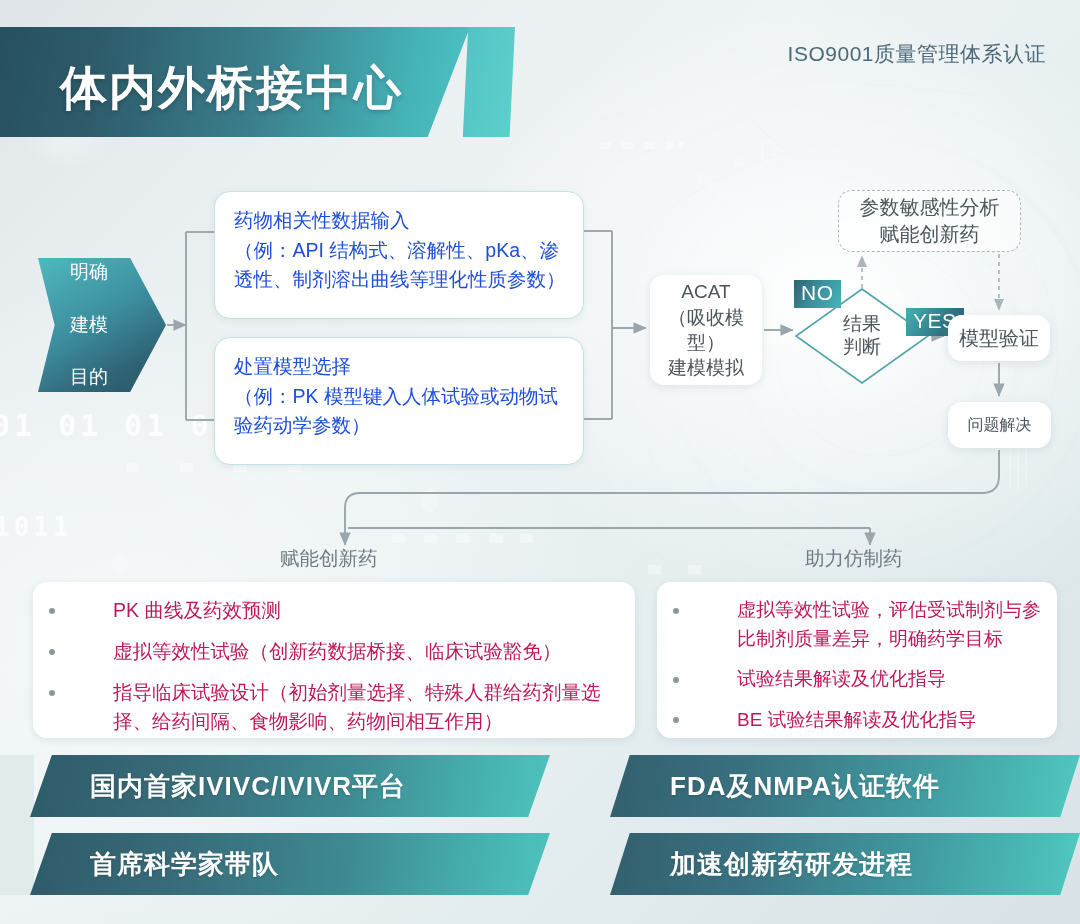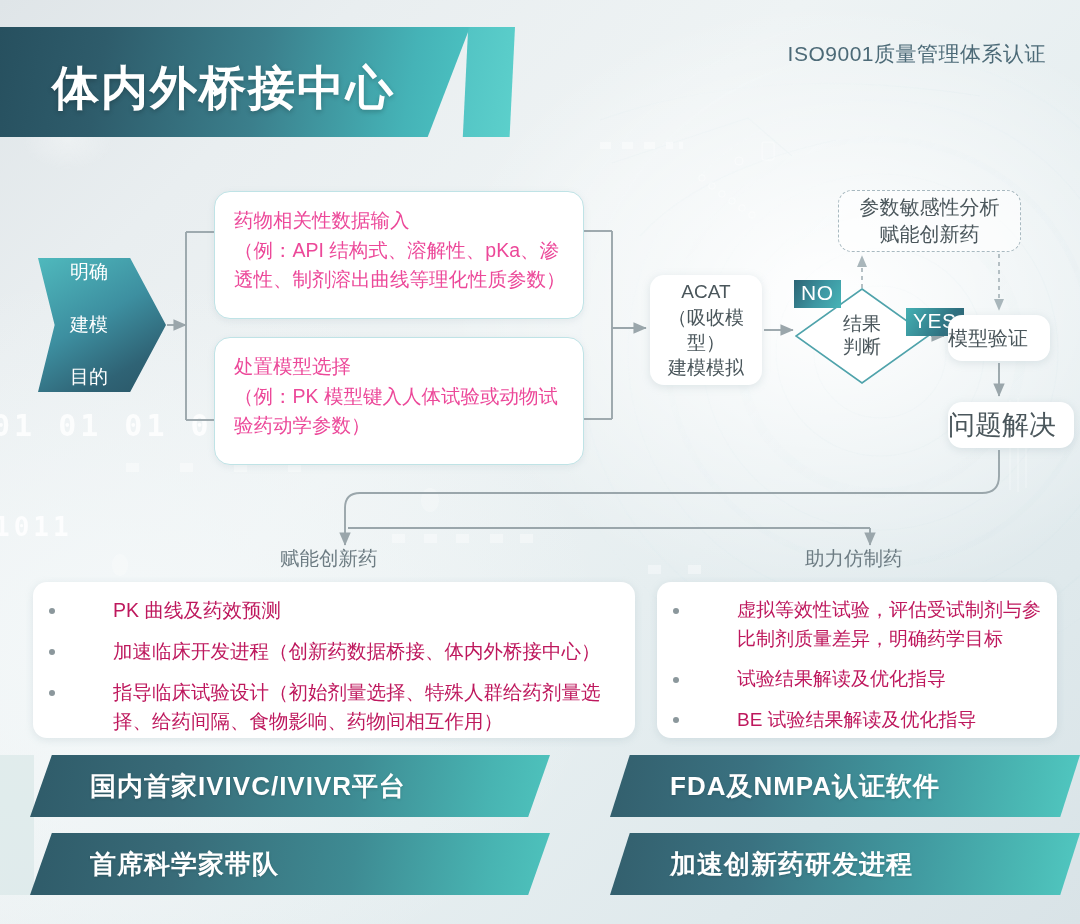--- a/index.html
+++ b/index.html
@@ -24,45 +24,45 @@
   .bin2{left:-6px;top:512px;font-size:26px;}
 
   
   .hdr-wrap{position:absolute;left:0;top:27px;width:520px;height:110px;}
   .hdr-band{position:absolute;left:0;top:0;width:470px;height:110px;
     background:linear-gradient(100deg,#27505f 0%,#2e5c6b 22%,#3b7f8c 55%,#45b3b7 86%,#4cc4c3 100%);
     clip-path:polygon(0 0,100% 0,91% 100%,0 100%);}
   .hdr-sliver{position:absolute;left:455px;top:0;width:60px;height:110px;
     background:linear-gradient(100deg,#49bfc0 0%,#55cfca 100%);
     clip-path:polygon(22% 0,100% 0,91% 100%,13% 100%);opacity:.95;}
-  .hdr-title{position:absolute;left:52px;top:30px;color:#fff;font-size:47px;font-weight:700;
+  .hdr-title{position:absolute;left:60px;top:30px;color:#fff;font-size:47px;font-weight:700;
     letter-spacing:2px;text-shadow:0 2px 5px rgba(0,0,0,.22);white-space:nowrap;}
   .hdr-iso{position:absolute;right:34px;top:40px;color:#4c6a77;font-size:21px;
     letter-spacing:.5px;white-space:nowrap;}
 
   
   .arrowchip{position:absolute;left:38px;top:258px;width:128px;height:134px;
     background:linear-gradient(150deg,#4fb9bd 0%,#3d8fa0 45%,#2f6375 78%,#2a5666 100%);
     clip-path:polygon(0 0, 72% 0, 100% 50%, 72% 100%, 0 100%, 13% 50%);
     display:flex;align-items:center;}
   .arrowchip span{display:block;width:100%;padding-left:16px;color:#fff;font-size:19px;
     line-height:1.38;font-weight:500;box-sizing:border-box;}
 
   .rbox{position:absolute;background:#fff;border:1.6px solid #bfe3e6;border-radius:16px;
     box-shadow:0 2px 7px rgba(120,150,160,.13);box-sizing:border-box;}
-  .rbox .txt{padding:14px 17px 13px 19px;color:#ec4899;font-size:19.5px;line-height:1.52;}
+  .rbox .txt{padding:14px 17px 13px 19px;color:#1d4ed8;font-size:19.5px;line-height:1.52;}
   #box-drug{left:214px;top:191px;width:370px;height:128px;}
   #box-model{left:214px;top:337px;width:370px;height:128px;}
 
   .wbox{position:absolute;background:#fff;border-radius:14px;
     box-shadow:0 2px 8px rgba(130,160,170,.22);display:flex;align-items:center;
-    text-align:center;color:#4a565b;box-sizing:border-box;}
+    justify-content:center;text-align:center;color:#4a565b;box-sizing:border-box;}
   #box-acat{left:650px;top:275px;width:112px;height:110px;font-size:19px;line-height:1.34;}
   #box-verify{left:948px;top:315px;width:102px;height:46px;font-size:20px;}
-  #box-solve{left:948px;top:402px;width:126px;height:46px;font-size:27px;}
+  #box-solve{left:948px;top:402px;width:103px;height:46px;font-size:16px;}
 
   .dashbox{position:absolute;left:838px;top:190px;width:183px;height:62px;background:rgba(255,255,255,.62);
     border:1.5px dashed #a8b9c0;border-radius:14px;display:flex;align-items:center;
     justify-content:center;text-align:center;color:#4a565b;font-size:20px;line-height:1.36;box-sizing:border-box;}
 
   .diamond{position:absolute;left:795px;top:288px;width:134px;height:96px;}
   .diamond .shape{position:absolute;inset:0;background:#fff;
     clip-path:polygon(50% 0,100% 50%,50% 100%,0 50%);
     box-shadow:0 1px 5px rgba(120,150,160,.18);}
   .diamond .edge{position:absolute;inset:0;}
@@ -288,21 +288,21 @@
     <div class="litem">
       <span class="bl">
           <b></b>
         </span>
       <span class="tx">PK 曲线及药效预测</span>
     </div>
     <div class="litem">
       <span class="bl">
           <b></b>
         </span>
-      <span class="tx">加速临床开发进程（创新药数据桥接、体内外桥接中心）</span>
+      <span class="tx">虚拟等效性试验（创新药数据桥接、临床试验豁免）</span>
     </div>
     <div class="litem">
       <span class="bl">
           <b></b>
         </span>
       <span class="tx">指导临床试验设计（初始剂量选择、特殊人群给药剂量选择、给药间隔、食物影响、药物间相互作用）</span>
     </div>
   </div>
 
   <div class="listbox" id="list-right">

